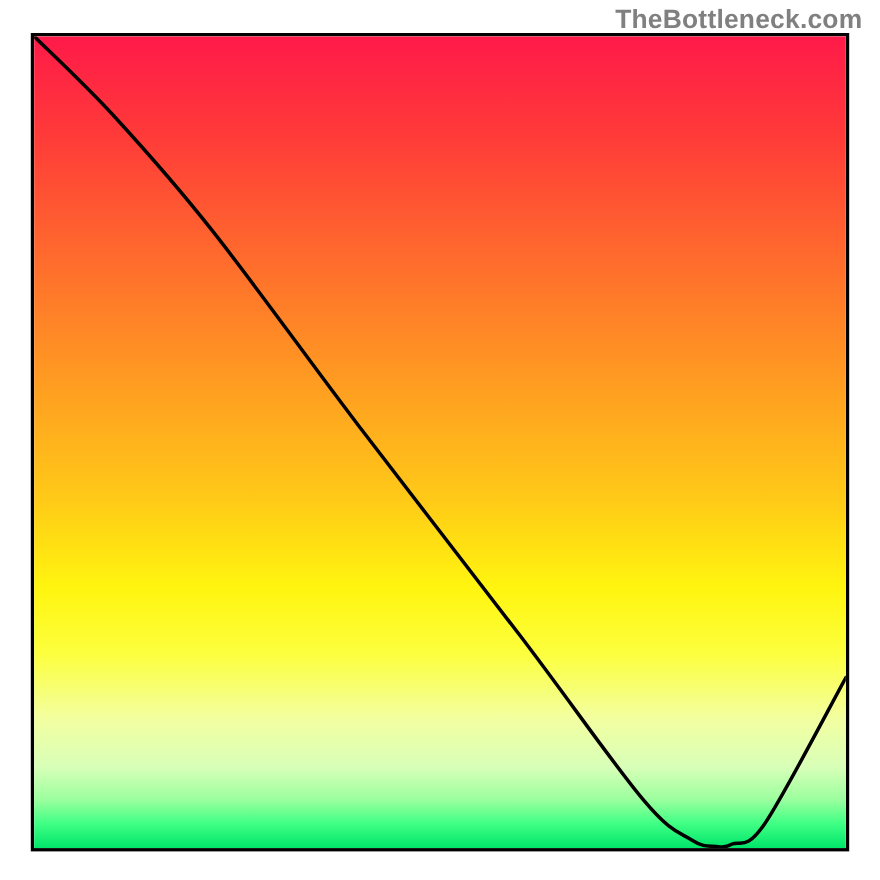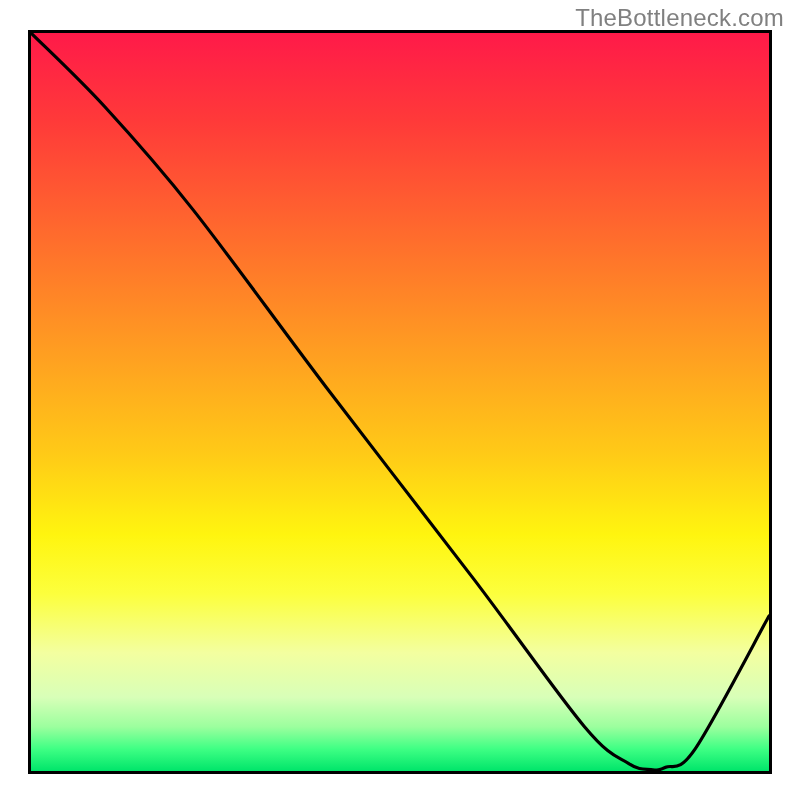--- a/index.html
+++ b/index.html
@@ -9,21 +9,21 @@
     height: 800px;
     background: #ffffff;
     font-family: Arial, Helvetica, sans-serif;
     overflow: hidden;
   }
   .watermark {
     position: absolute;
     top: 4px;
     right: 16px;
     font-size: 24px;
-    font-weight: normal;
+    font-weight: bold;
     color: #808080;
     letter-spacing: 0.2px;
     z-index: 10;
   }
   .plot-area {
     position: absolute;
     left: 28px;
     top: 30px;
     width: 744px;
     height: 744px;

